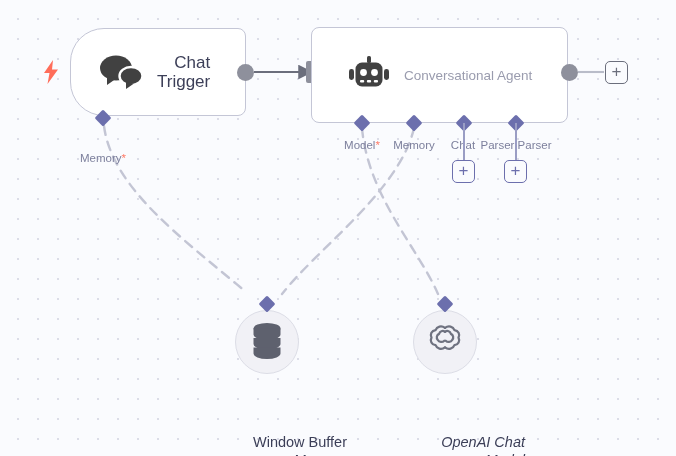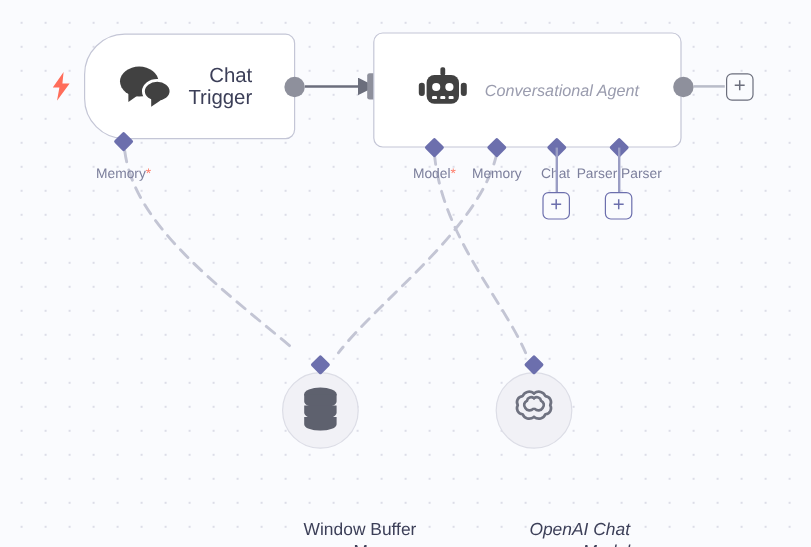--- a/index.html
+++ b/index.html
@@ -60,21 +60,20 @@
   .node-title {
     font-size: 17px;
     color: #3c3f58;
     font-weight: 400;
     white-space: pre-line;
   }
   .node-subtitle {
     font-size: 13.5px;
     color: #9a9cae;
     margin-top: 2px;
-    font-style: italic;
   }
 
   
   .subnode {
     position: absolute;
     width: 64px;
     height: 64px;
     border-radius: 50%;
     background: #f1f1f6;
     border: 1.4px solid #dcdde6;
@@ -200,21 +199,21 @@
       </div>
       <div class="node-text" style="margin-left:12px;">
         <div class="node-title">Chat
 Trigger</div>
       </div>
     </div>
 
     <div class="out-dot" style="left:237px; top:64px;"></div>
 
     <div class="diamond" style="left:97px; top:112px;"></div>
-    <div class="port-label" style="left:103px; top:139px;">
+    <div class="port-label" style="left:103px; top:152px;">
       <span>Memory</span><span class="req">*</span>
     </div>
 
     <div class="in-rect" style="left:306px; top:61px;"></div>
 
     <div class="node standard" style="left:311px; top:27px; width:257px; height:96px;">
       <div class="node-icon" style="margin-left:36px;">
         <svg width="42" height="40" viewBox="0 0 42 40" xmlns="http://www.w3.org/2000/svg">
           <rect x="19" y="1" width="4" height="7" rx="1.6" fill="#414141"></rect>
           <rect x="7.5" y="7.5" width="27" height="24" rx="6.5" fill="#414141"></rect>

